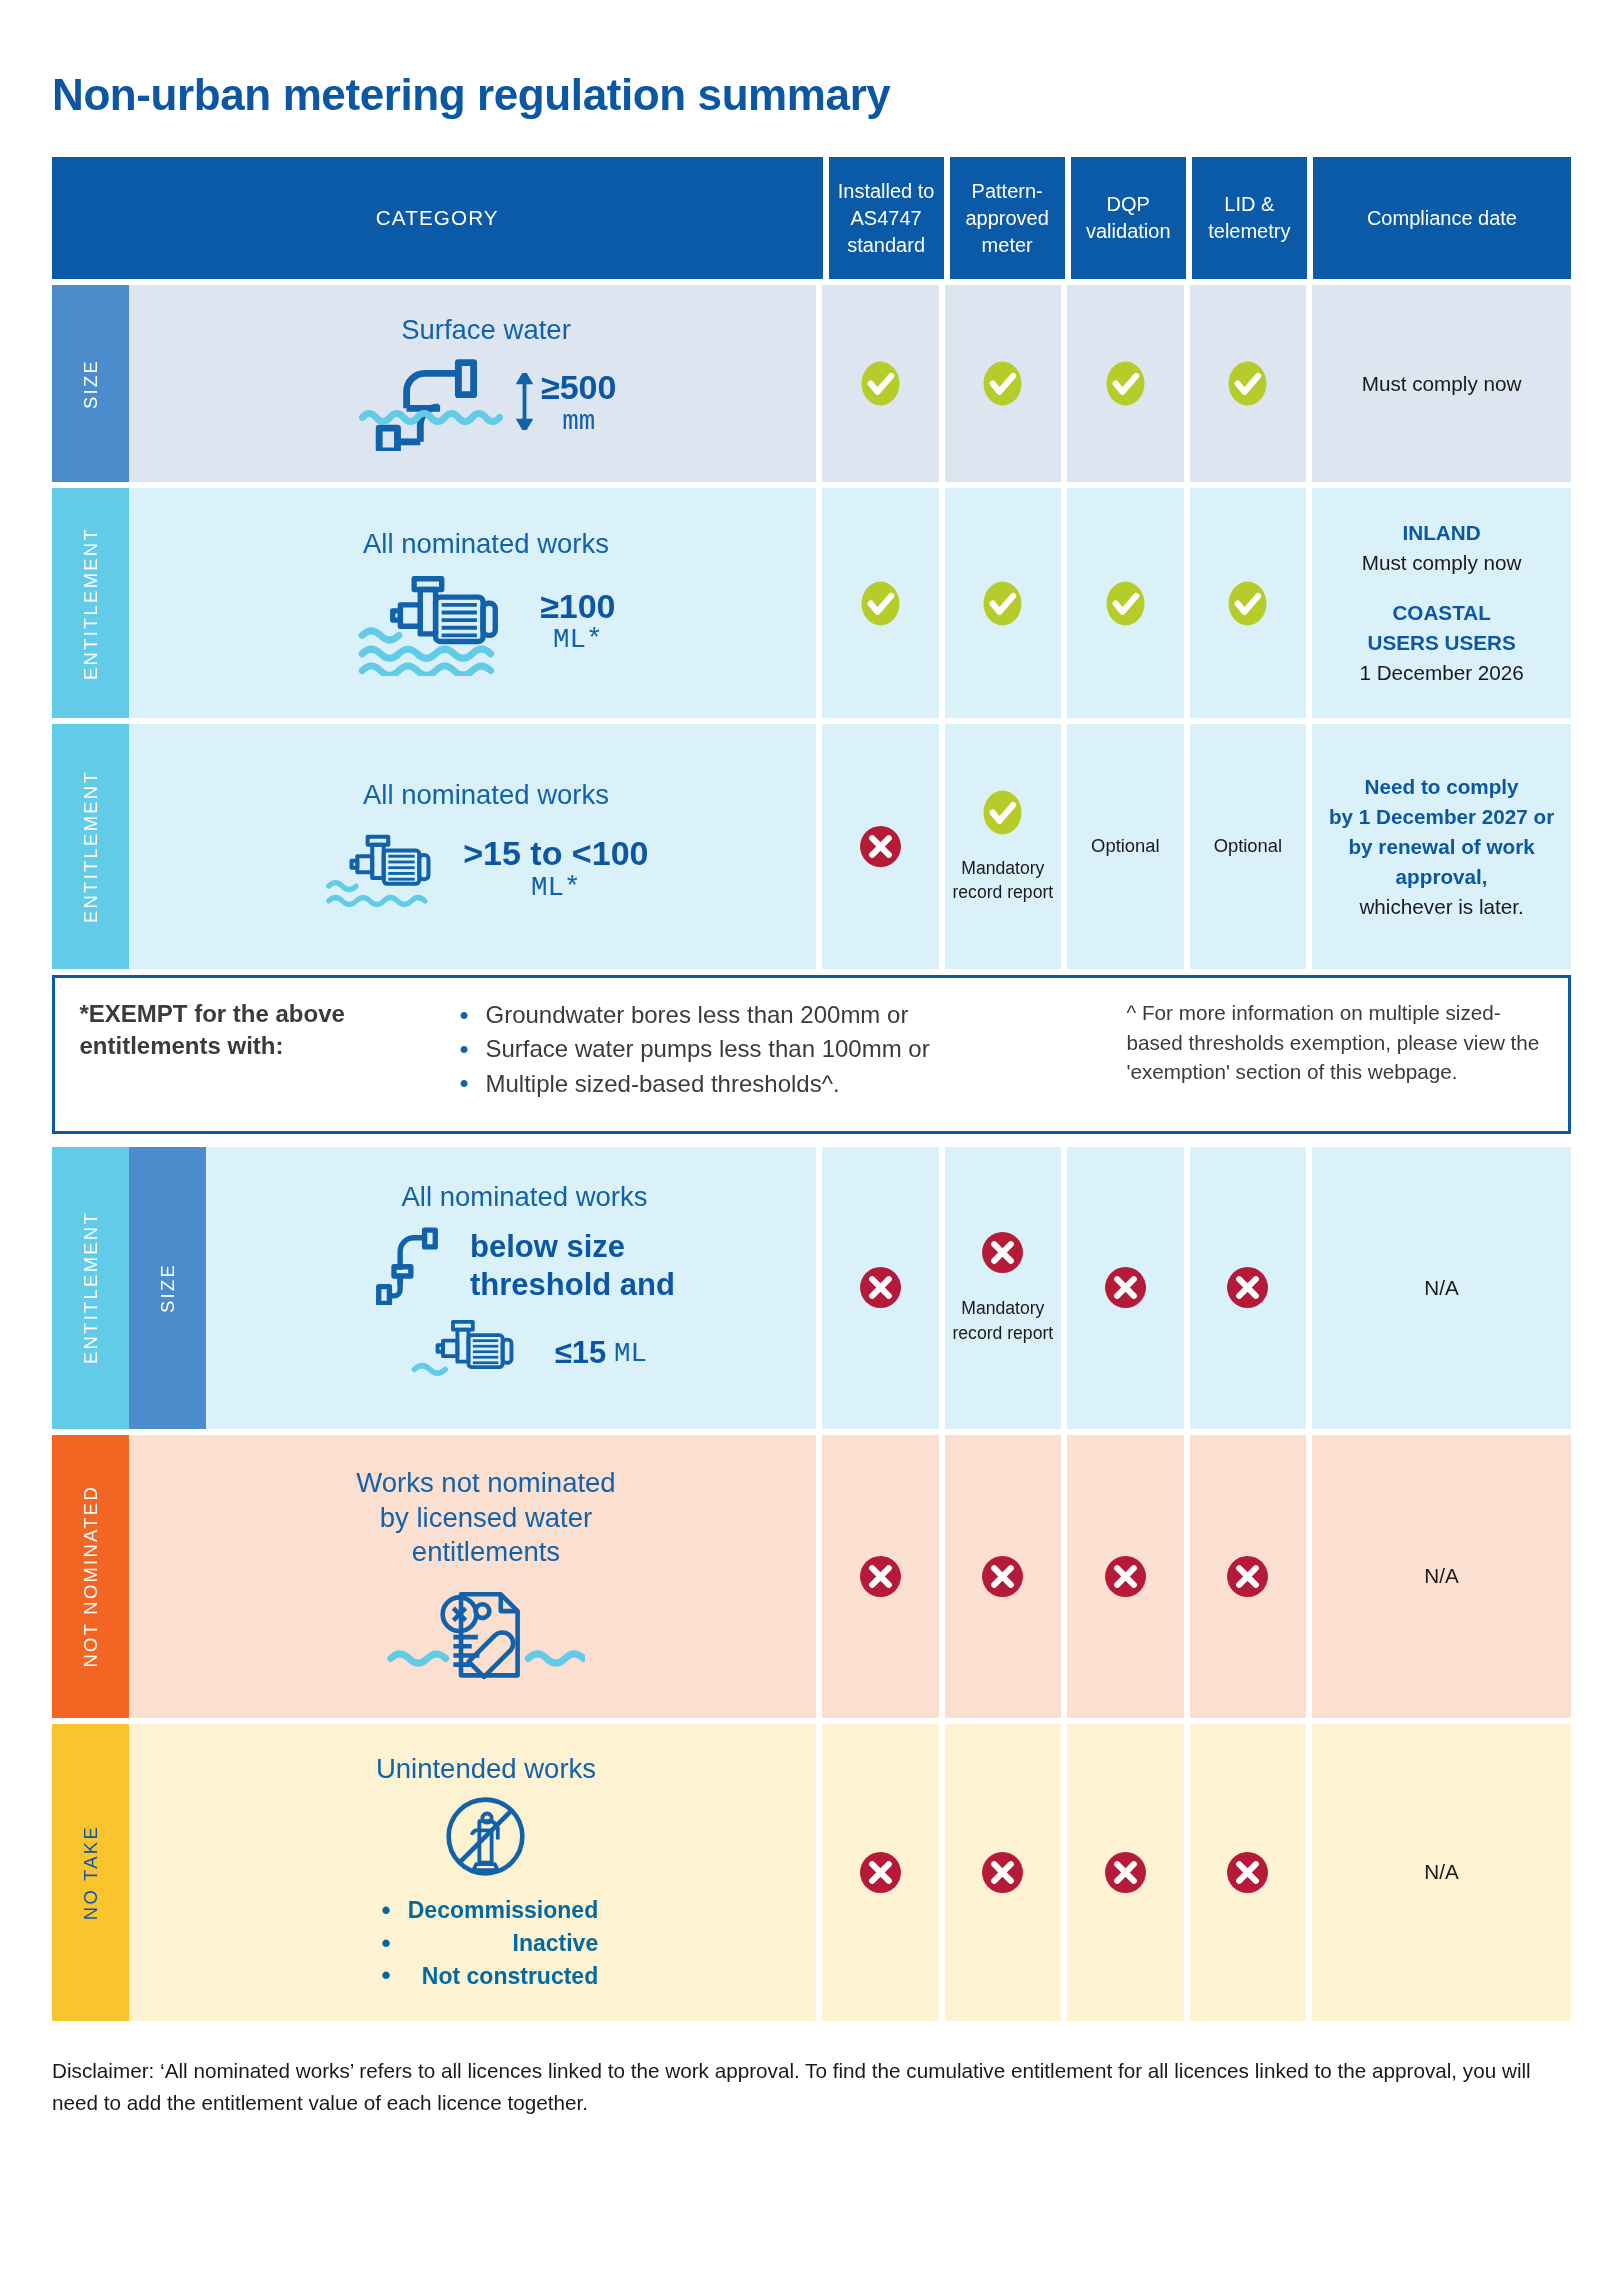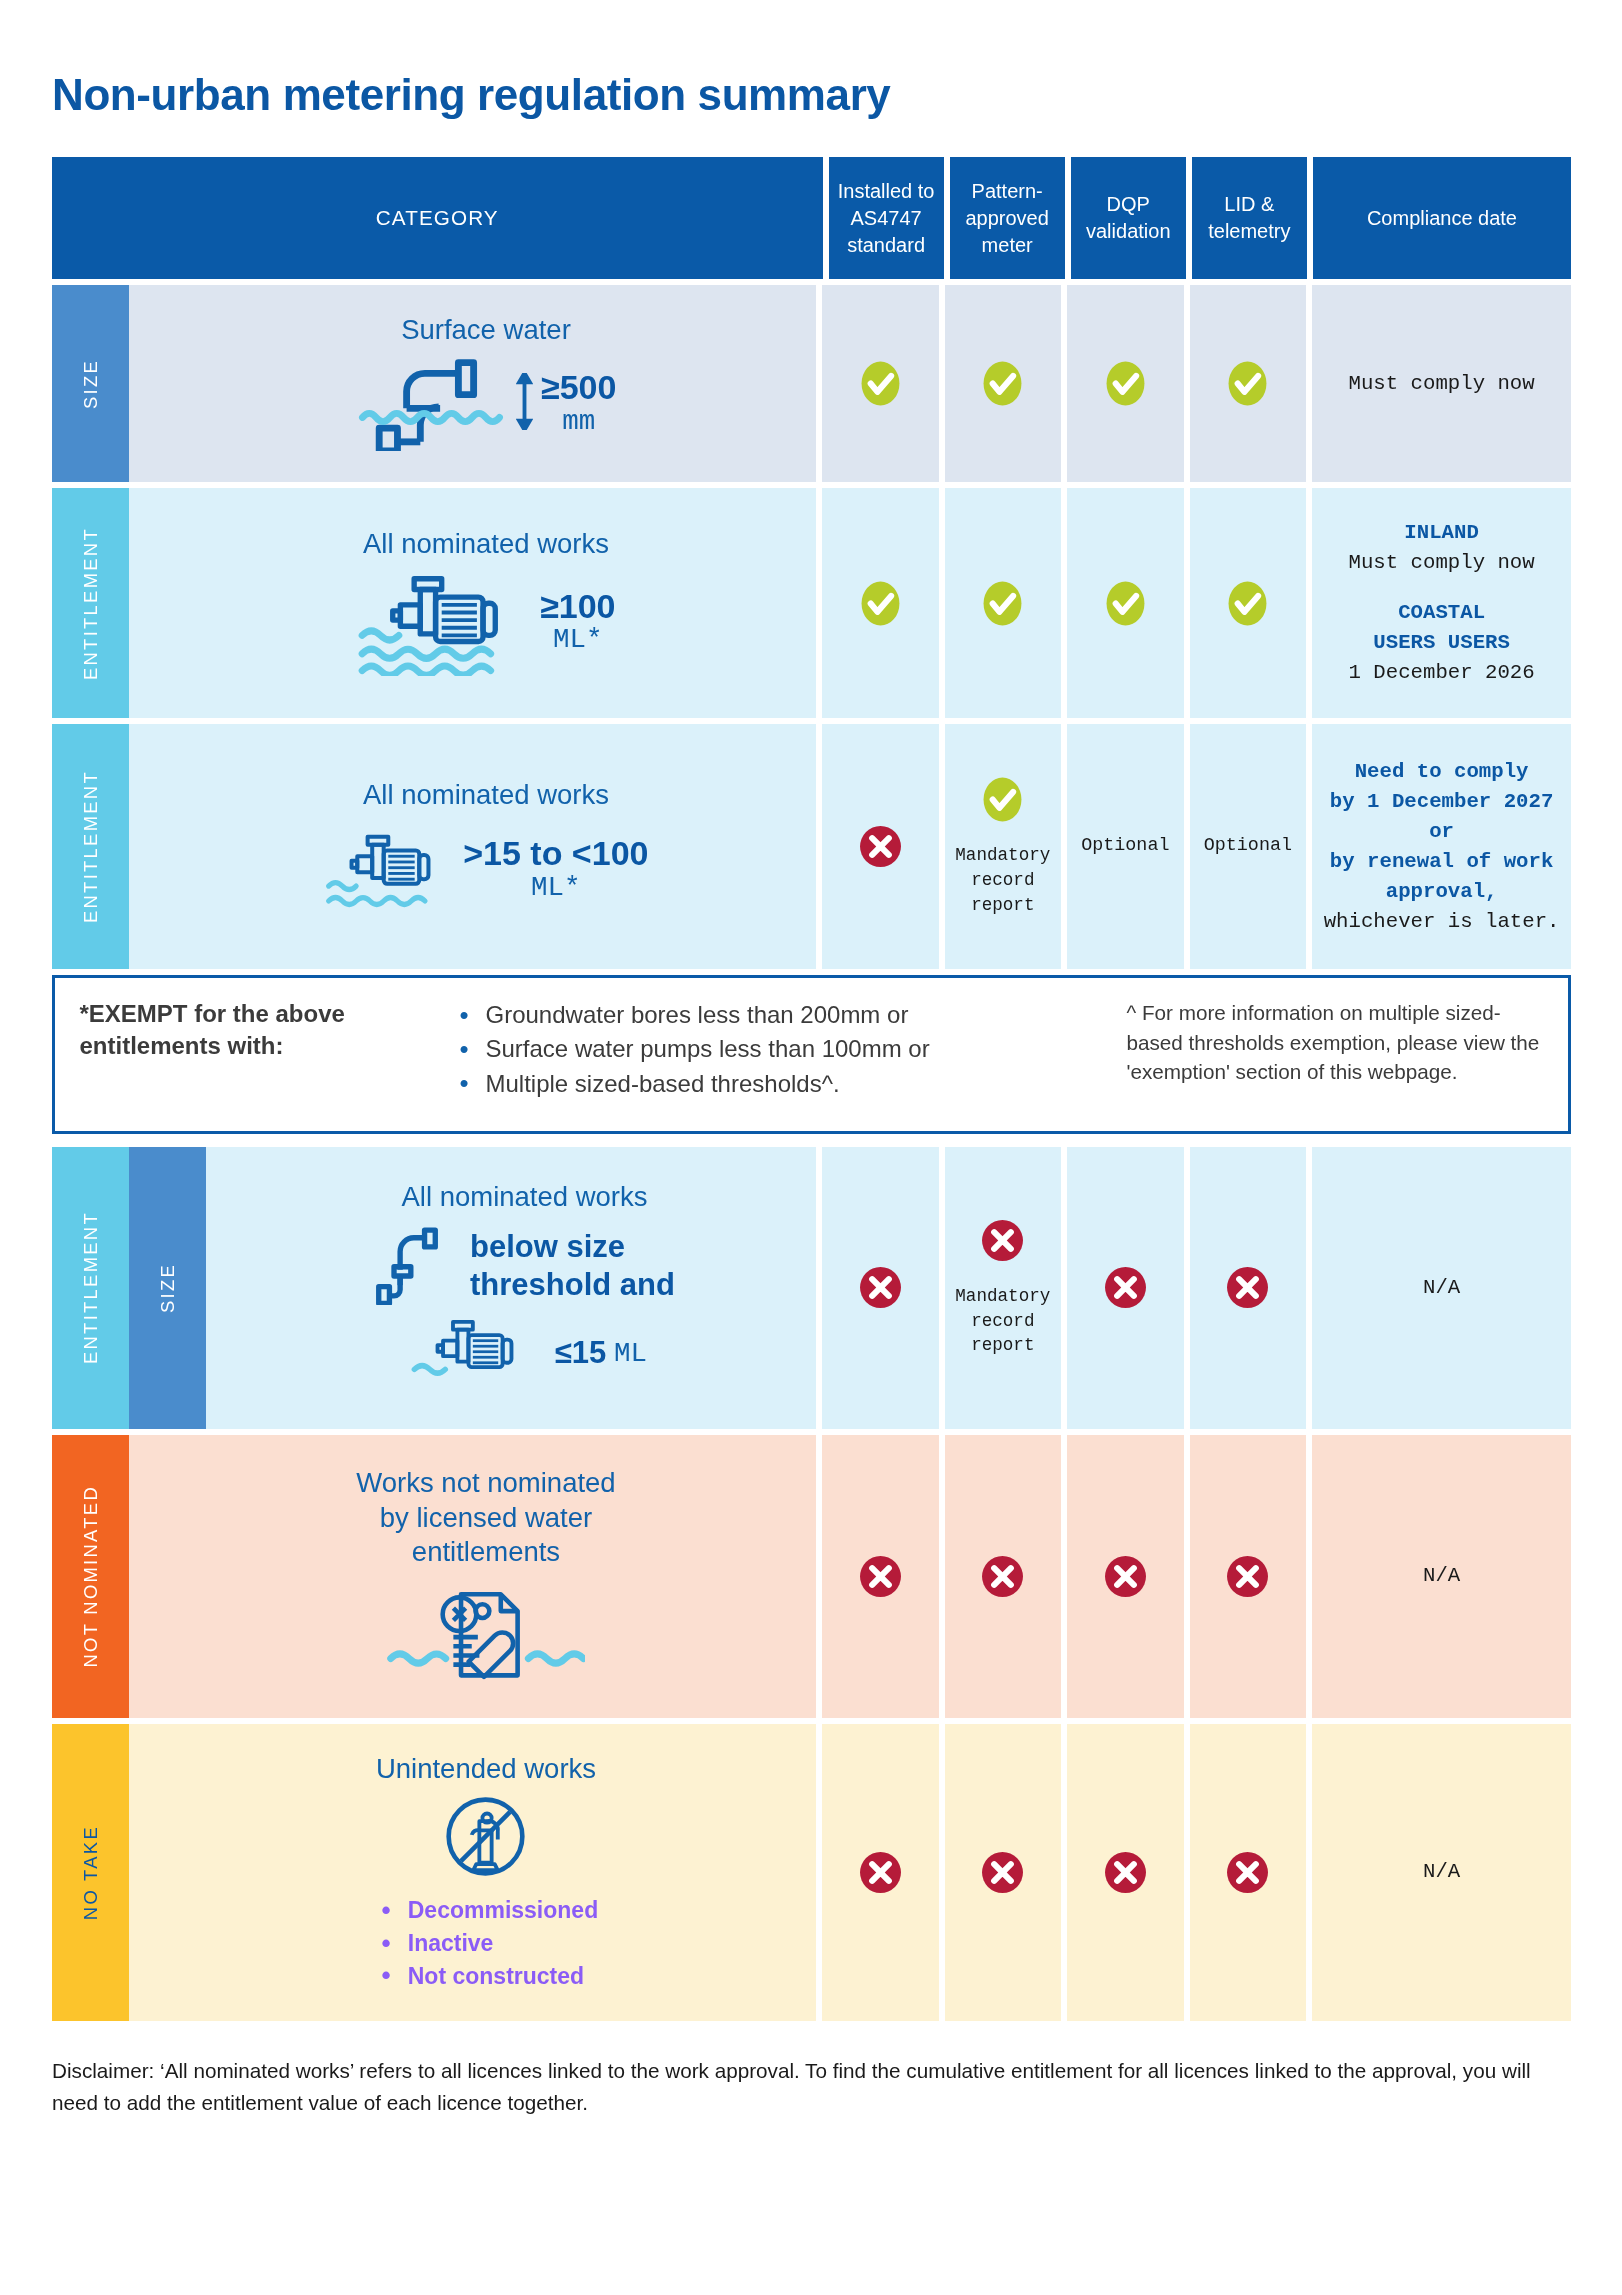--- a/index.html
+++ b/index.html
@@ -100,21 +100,20 @@
   
   .cell {
     display: flex;
     flex-direction: column;
     align-items: center;
     justify-content: center;
     text-align: center;
     font-size: 18.4px;
     line-height: 1.45;
     padding: 9.2px 7.7px;
-    font-family: Liberation Mono, monospace;
   }
   .cell.date { font-size: 20.7px; }
   .cell.date .b { font-weight: bold; color: #0b57a4; }
 
   
   .t-grey  { background: #dde5f0; }
   .t-blue  { background: #dbf1fa; }
   .t-pink  { background: #fbdfd1; }
   .t-yell  { background: #fdf2d2; }
 
@@ -160,25 +159,25 @@
     font-size: 20.7px;
     color: #3b3b3b;
     line-height: 1.42;
   }
 
   
   .blist { margin-top: 10.7px; }
   .blist div {
     font-size: 23px;
     font-weight: bold;
-    color: #8b5cf6;
+    color: #0369a1;
     line-height: 1.42;
     position: relative;
     padding-left: 34px;
-    text-align: left;
+    text-align: right;
   }
   .blist div::before {
     content: "\2022";
     position: absolute; left: 7.7px; top: -2.3px; font-size: 26px;
   }
 
   
   .disclaimer {
     margin-top: 34px;
     font-size: 20.7px;

